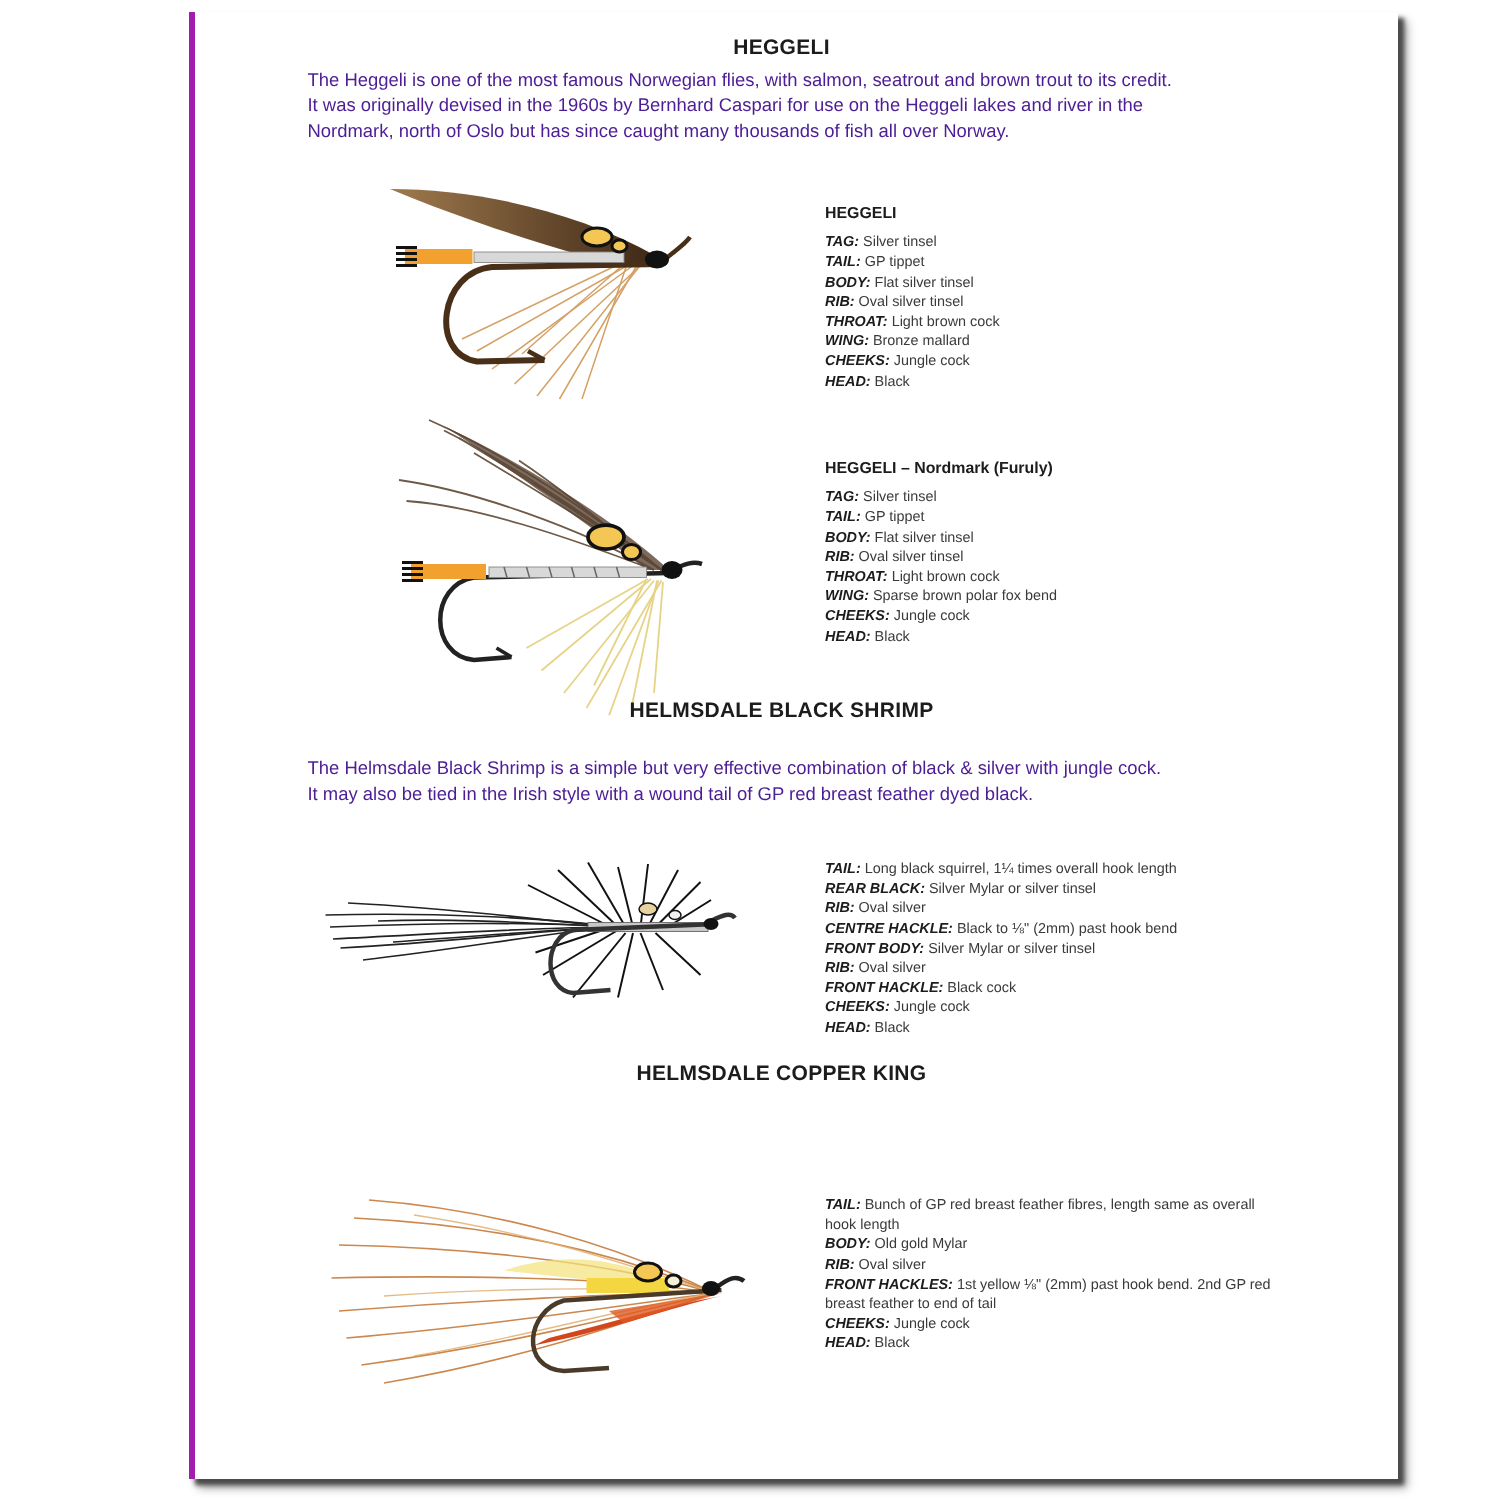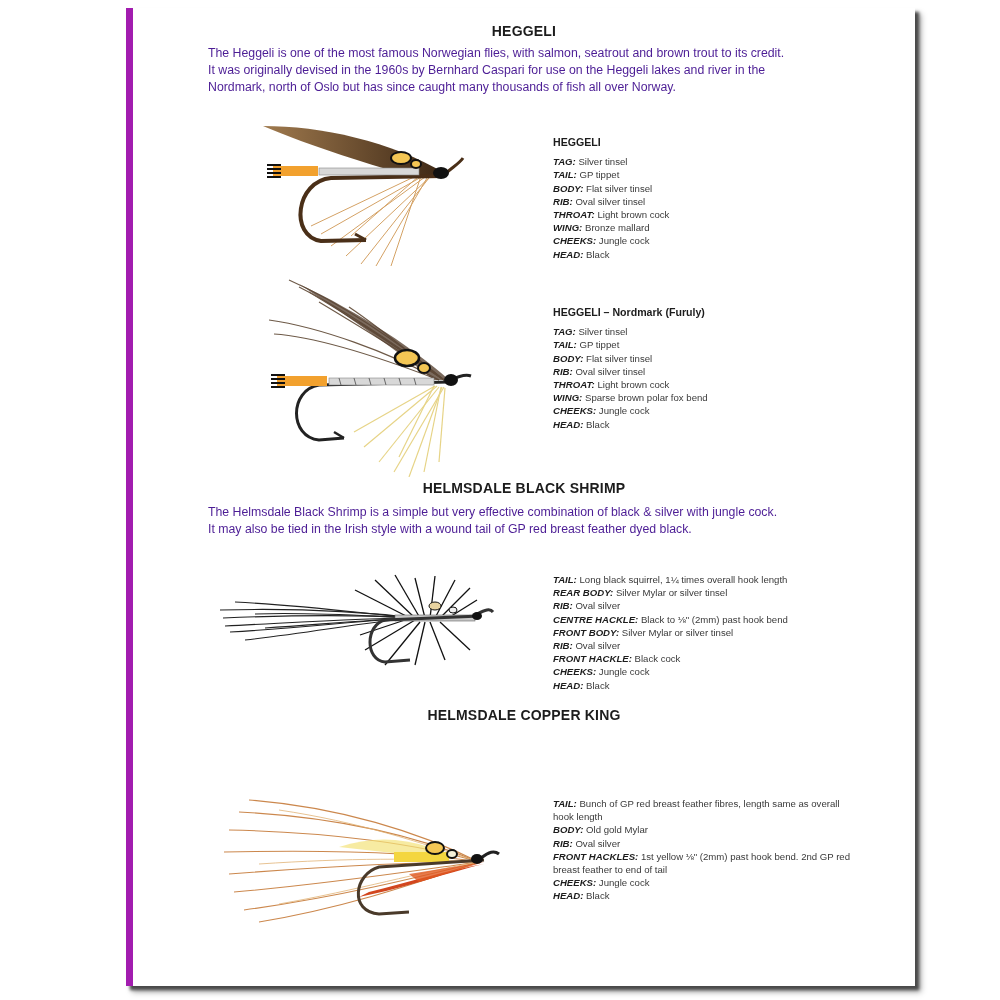--- a/index.html
+++ b/index.html
@@ -3,22 +3,23 @@
 <meta charset="utf-8">
 <style>
   html, body { margin: 0; padding: 0; }
   body {
     width: 1000px; height: 1000px; background: #ffffff; position: relative; overflow: hidden;
     font-family: "Liberation Sans", "DejaVu Sans", sans-serif; color: #2b2b2b;
   }
   .page {
     position: absolute; left: 126px; top: 8px; width: 782px; height: 978px;
     background: #ffffff;
-    border-left: 7px solid #a21caf;
+    border-left: 4px solid #a21caf;
     box-shadow: 4px 4px 3px #4a4a4a, 6px 6px 6px rgba(0,0,0,0.35);
+    padding-left: 20px;
   }
   .section-title {
     position: absolute; left: 0; width: 782px; text-align: center;
     font-weight: bold; font-size: 14px; letter-spacing: 0.2px; color: #1c1c1c;
   }
   .intro {
     position: absolute; left: 75px; width: 660px;
     font-size: 12.3px; line-height: 17px; color: #4c1d95;
   }
   .fly {
@@ -155,21 +156,21 @@
     <div class="row"><span class="lbl">TAG:</span> <span>Silver tinsel</span></div>
     <div class="row"><span class="lbl">TAIL:</span> <span>GP tippet</span></div>
     <div class="row"><span class="lbl">BODY:</span> <span>Flat silver tinsel</span></div>
     <div class="row"><span class="lbl">RIB:</span> <span>Oval silver tinsel</span></div>
     <div class="row"><span class="lbl">THROAT:</span> <span>Light brown cock</span></div>
     <div class="row"><span class="lbl">WING:</span> <span>Sparse brown polar fox bend</span></div>
     <div class="row"><span class="lbl">CHEEKS:</span> <span>Jungle cock</span></div>
     <div class="row"><span class="lbl">HEAD:</span> <span>Black</span></div>
   </div>
 
-  <div class="section-title" style="top:472px">HELMSDALE BLACK SHRIMP</div>
+  <div class="section-title" style="top:457px">HELMSDALE BLACK SHRIMP</div>
   <div class="intro" style="top:496px">
     <div>The Helmsdale Black Shrimp is a simple but very effective combination of black &amp; silver with jungle cock.</div>
     <div>It may also be tied in the Irish style with a wound tail of GP red breast feather dyed black.</div>
   </div>
 
   <svg class="fly" style="left:82px;top:562px" width="290" height="105" viewBox="0 0 290 105">
 
     <g stroke="#222" stroke-width="1.1" fill="none">
       <path d="M200,48 C150,42 80,38 5,40"></path>
         <path d="M200,48 C150,45 80,45 8,48"></path>
@@ -204,21 +205,21 @@
     <path d="M262,44 C270,40 275,38 278,42" stroke="#333" stroke-width="3" fill="none"></path>
 
     <ellipse cx="220" cy="36" rx="6" ry="4" fill="#e8d3a0" stroke="#111" stroke-width="1"></ellipse>
     <ellipse cx="238" cy="40" rx="4" ry="3" fill="#f0f0f0" stroke="#111" stroke-width="1"></ellipse>
 
     <ellipse cx="262" cy="46" rx="5" ry="4" fill="#111"></ellipse>
   </svg>
 
   <div class="recipe" style="top:565px">
     <div class="row"><span class="lbl">TAIL:</span> <span>Long black squirrel, 1¼ times overall hook length</span></div>
-    <div class="row"><span class="lbl">REAR BODY:</span> <span>Silver Mylar or silver tinsel</span></div>
+    <div class="row"><span class="lbl">REAR BLACK:</span> <span>Silver Mylar or silver tinsel</span></div>
     <div class="row"><span class="lbl">RIB:</span> <span>Oval silver</span></div>
     <div class="row"><span class="lbl">CENTRE HACKLE:</span> <span>Black to ⅛" (2mm) past hook bend</span></div>
     <div class="row"><span class="lbl">FRONT BODY:</span> <span>Silver Mylar or silver tinsel</span></div>
     <div class="row"><span class="lbl">RIB:</span> <span>Oval silver</span></div>
     <div class="row"><span class="lbl">FRONT HACKLE:</span> <span>Black cock</span></div>
     <div class="row"><span class="lbl">CHEEKS:</span> <span>Jungle cock</span></div>
     <div class="row"><span class="lbl">HEAD:</span> <span>Black</span></div>
   </div>
 
   <div class="section-title" style="top:699px">HELMSDALE COPPER KING</div>

